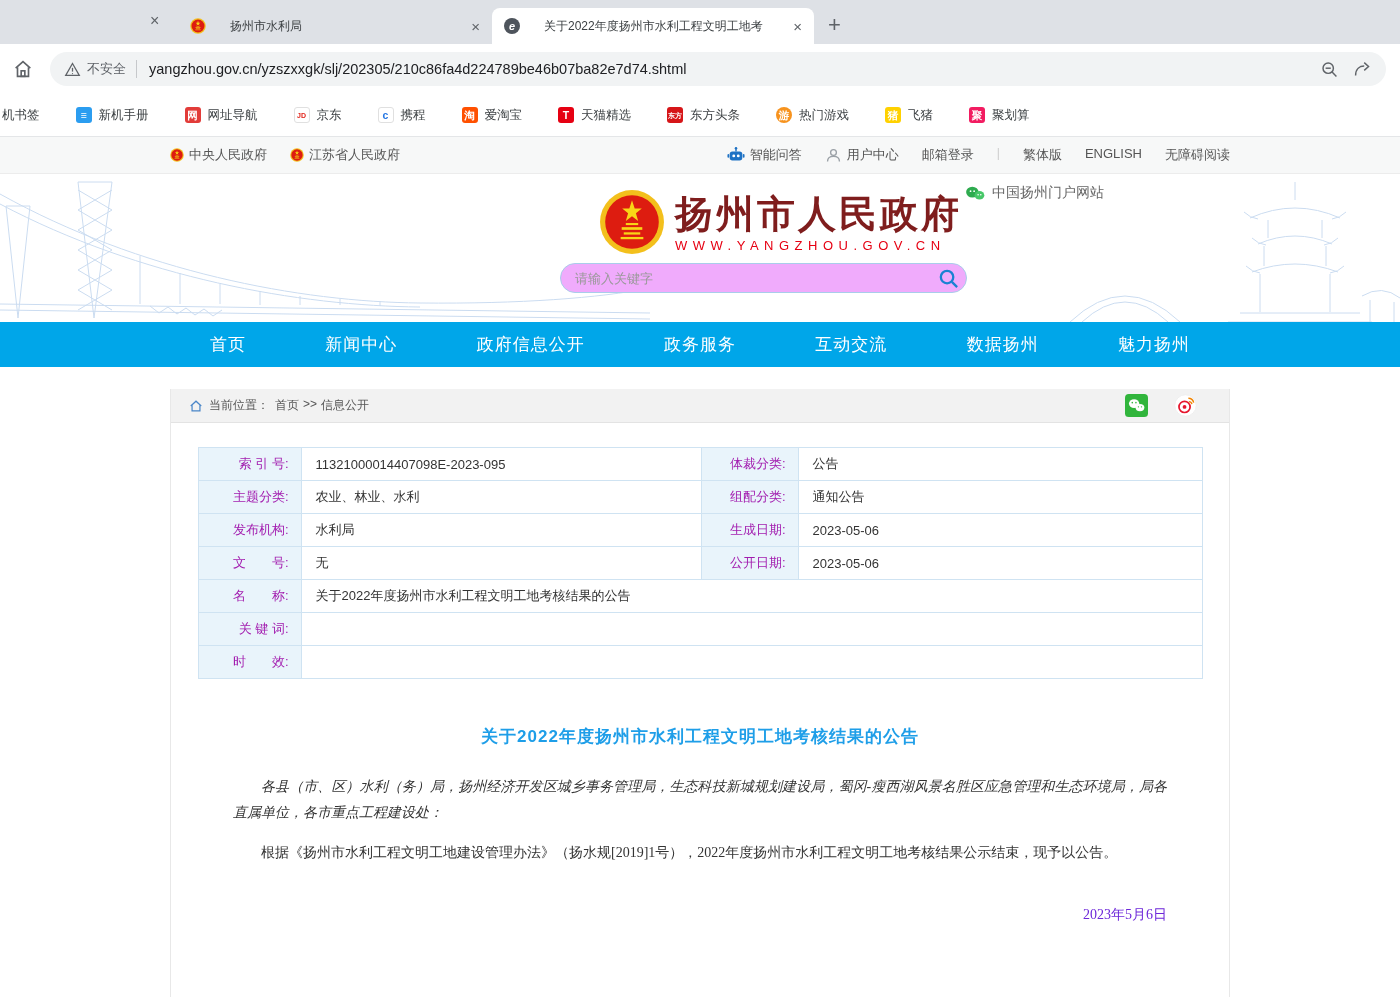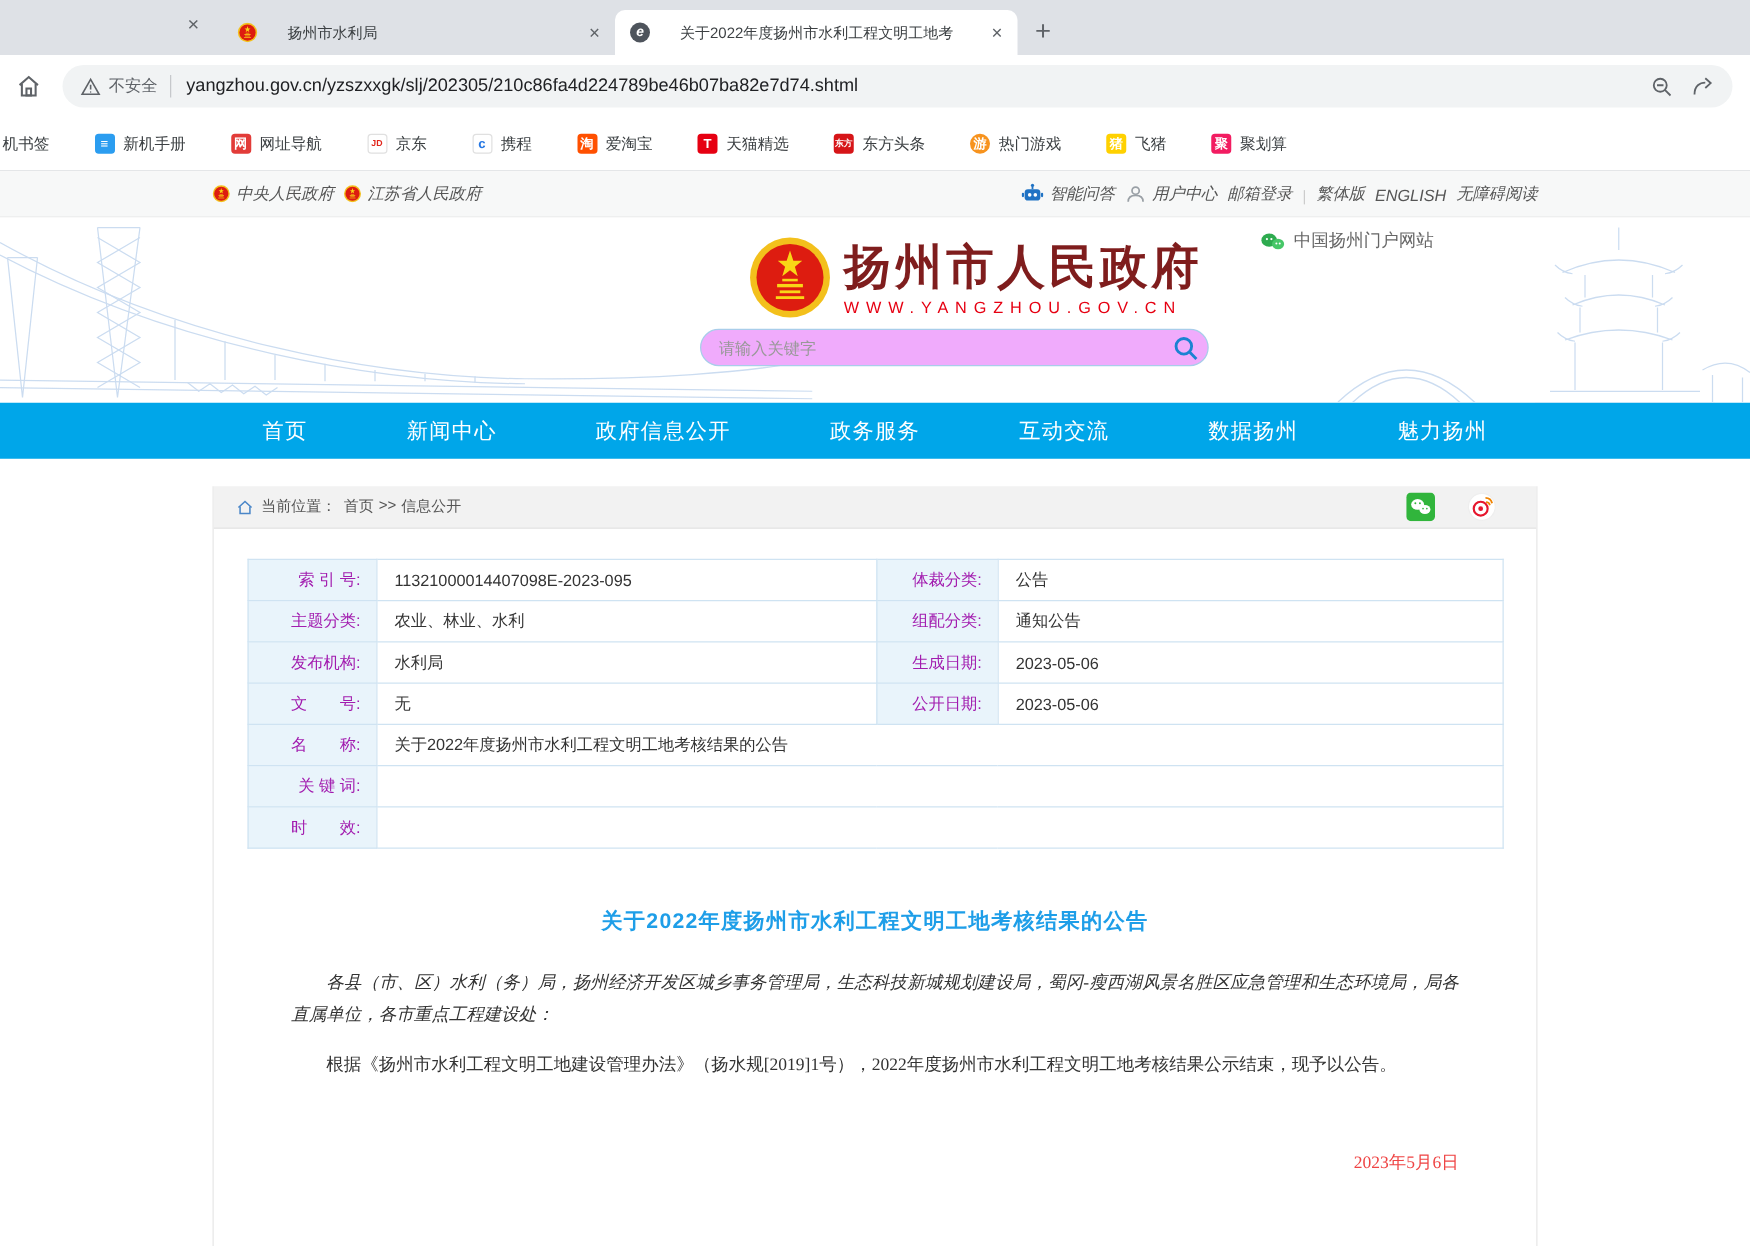--- a/index.html
+++ b/index.html
@@ -31,33 +31,33 @@
     display:flex; align-items:center; gap:36px; padding-left:2px; overflow:hidden; }
   .bm { display:flex; align-items:center; gap:7px; white-space:nowrap; }
   .bm-label { font-size:12.5px; color:#3c4043; }
   .bm-ico { width:16px; height:16px; min-width:16px; border-radius:3px; display:flex;
     align-items:center; justify-content:center; font-weight:bold; line-height:1; }
   .bm-ico.round { border-radius:50%; }
 
   
   .utility-bar { height:37px; background:#f7f8f8; border-bottom:1px solid #ececec; }
   .utility-inner { width:1060px; height:100%; margin:0 auto; display:flex; align-items:center; justify-content:space-between; }
-  .util-left, .util-right { display:flex; align-items:flex-end; gap:8px;font-style:italic; }
+  .util-left, .util-right { display:flex; align-items:flex-start; gap:23px; }
   .ulink { display:flex; align-items:center; gap:5px; font-size:13px; color:#555; cursor:pointer; }
   .udiv { color:#ccc; font-size:12px; }
 
   
   .site-header { height:148px; position:relative; background:#fff; overflow:hidden; }
   .art { position:absolute; pointer-events:none; }
   .art-left { left:0; top:2px; }
   .art-right { right:0; top:0; }
   .logo-block { position:absolute; left:599px; top:15px; display:flex; align-items:center; gap:10px; }
   .site-title { color:#7f1d1d; font-size:38px; font-weight:bold; letter-spacing:3px; line-height:44px; }
   .site-url { color:#e60012; font-size:13px; letter-spacing:5.5px; margin-top:2px; }
-  .portal-tag { position:absolute; left:1008px; top:10px; display:flex; align-items:center; gap:7px;
+  .portal-tag { position:absolute; left:965px; top:10px; display:flex; align-items:center; gap:7px;
     font-size:14px; color:#666; }
   .search-box { position:absolute; left:560px; top:89px; width:407px; height:30px; background:#f0abfc;
     border:1px solid #a9cdea; border-radius:16px; display:flex; align-items:center; padding:0 6px 0 14px; }
   .search-box input { flex:1; border:none; outline:none; background:transparent; font-size:13px; color:#333;
     font-family:"Liberation Sans", sans-serif; }
   .search-box input::placeholder { color:#999; }
 
   
   .main-nav { height:45px; background:#00a6e9; }
   .nav-inner { width:1060px; height:100%; margin:0 auto; display:flex; align-items:center;
@@ -76,21 +76,21 @@
   .doc-table { width:1004px; margin:24px auto 0; border-collapse:collapse; table-layout:fixed; }
   .doc-table td { border:1px solid #cfe3f2; height:33px; font-size:13px; }
   .doc-table td.lbl { background:#e9f4fb; color:#a21caf; text-align:right; padding-right:12px; white-space:pre; }
   .doc-table td.val { color:#333; padding-left:14px; background:#fff; }
 
   .article { padding:0 62px 30px; font-family:"Liberation Serif", serif; }
   .article-title { margin-top:46px; text-align:center; color:#1e9ee8; font-size:17px; font-weight:bold;
     font-family:"Liberation Sans", sans-serif; letter-spacing:1px; }
   .article p.body-p { margin-top:14px; font-size:14px; color:#333; line-height:26px; text-indent:2em; text-align:justify; }
   .article p.first-p { margin-top:26px;font-style:italic; }
-  .article .date-line { margin-top:55px; text-align:right; font-size:14px; color:#ef4444; }
+  .article .date-line { margin-top:40px; text-align:right; font-size:14px; color:#6d28d9; }
 </style>
 </head>
 <body>
 
 <div class="tab-strip">
   <span class="stray-close">×</span>
   <div class="tabs">
       <div class="tab">
         <span class="icon">
           <svg width="16" height="16" viewBox="0 0 64 64">

